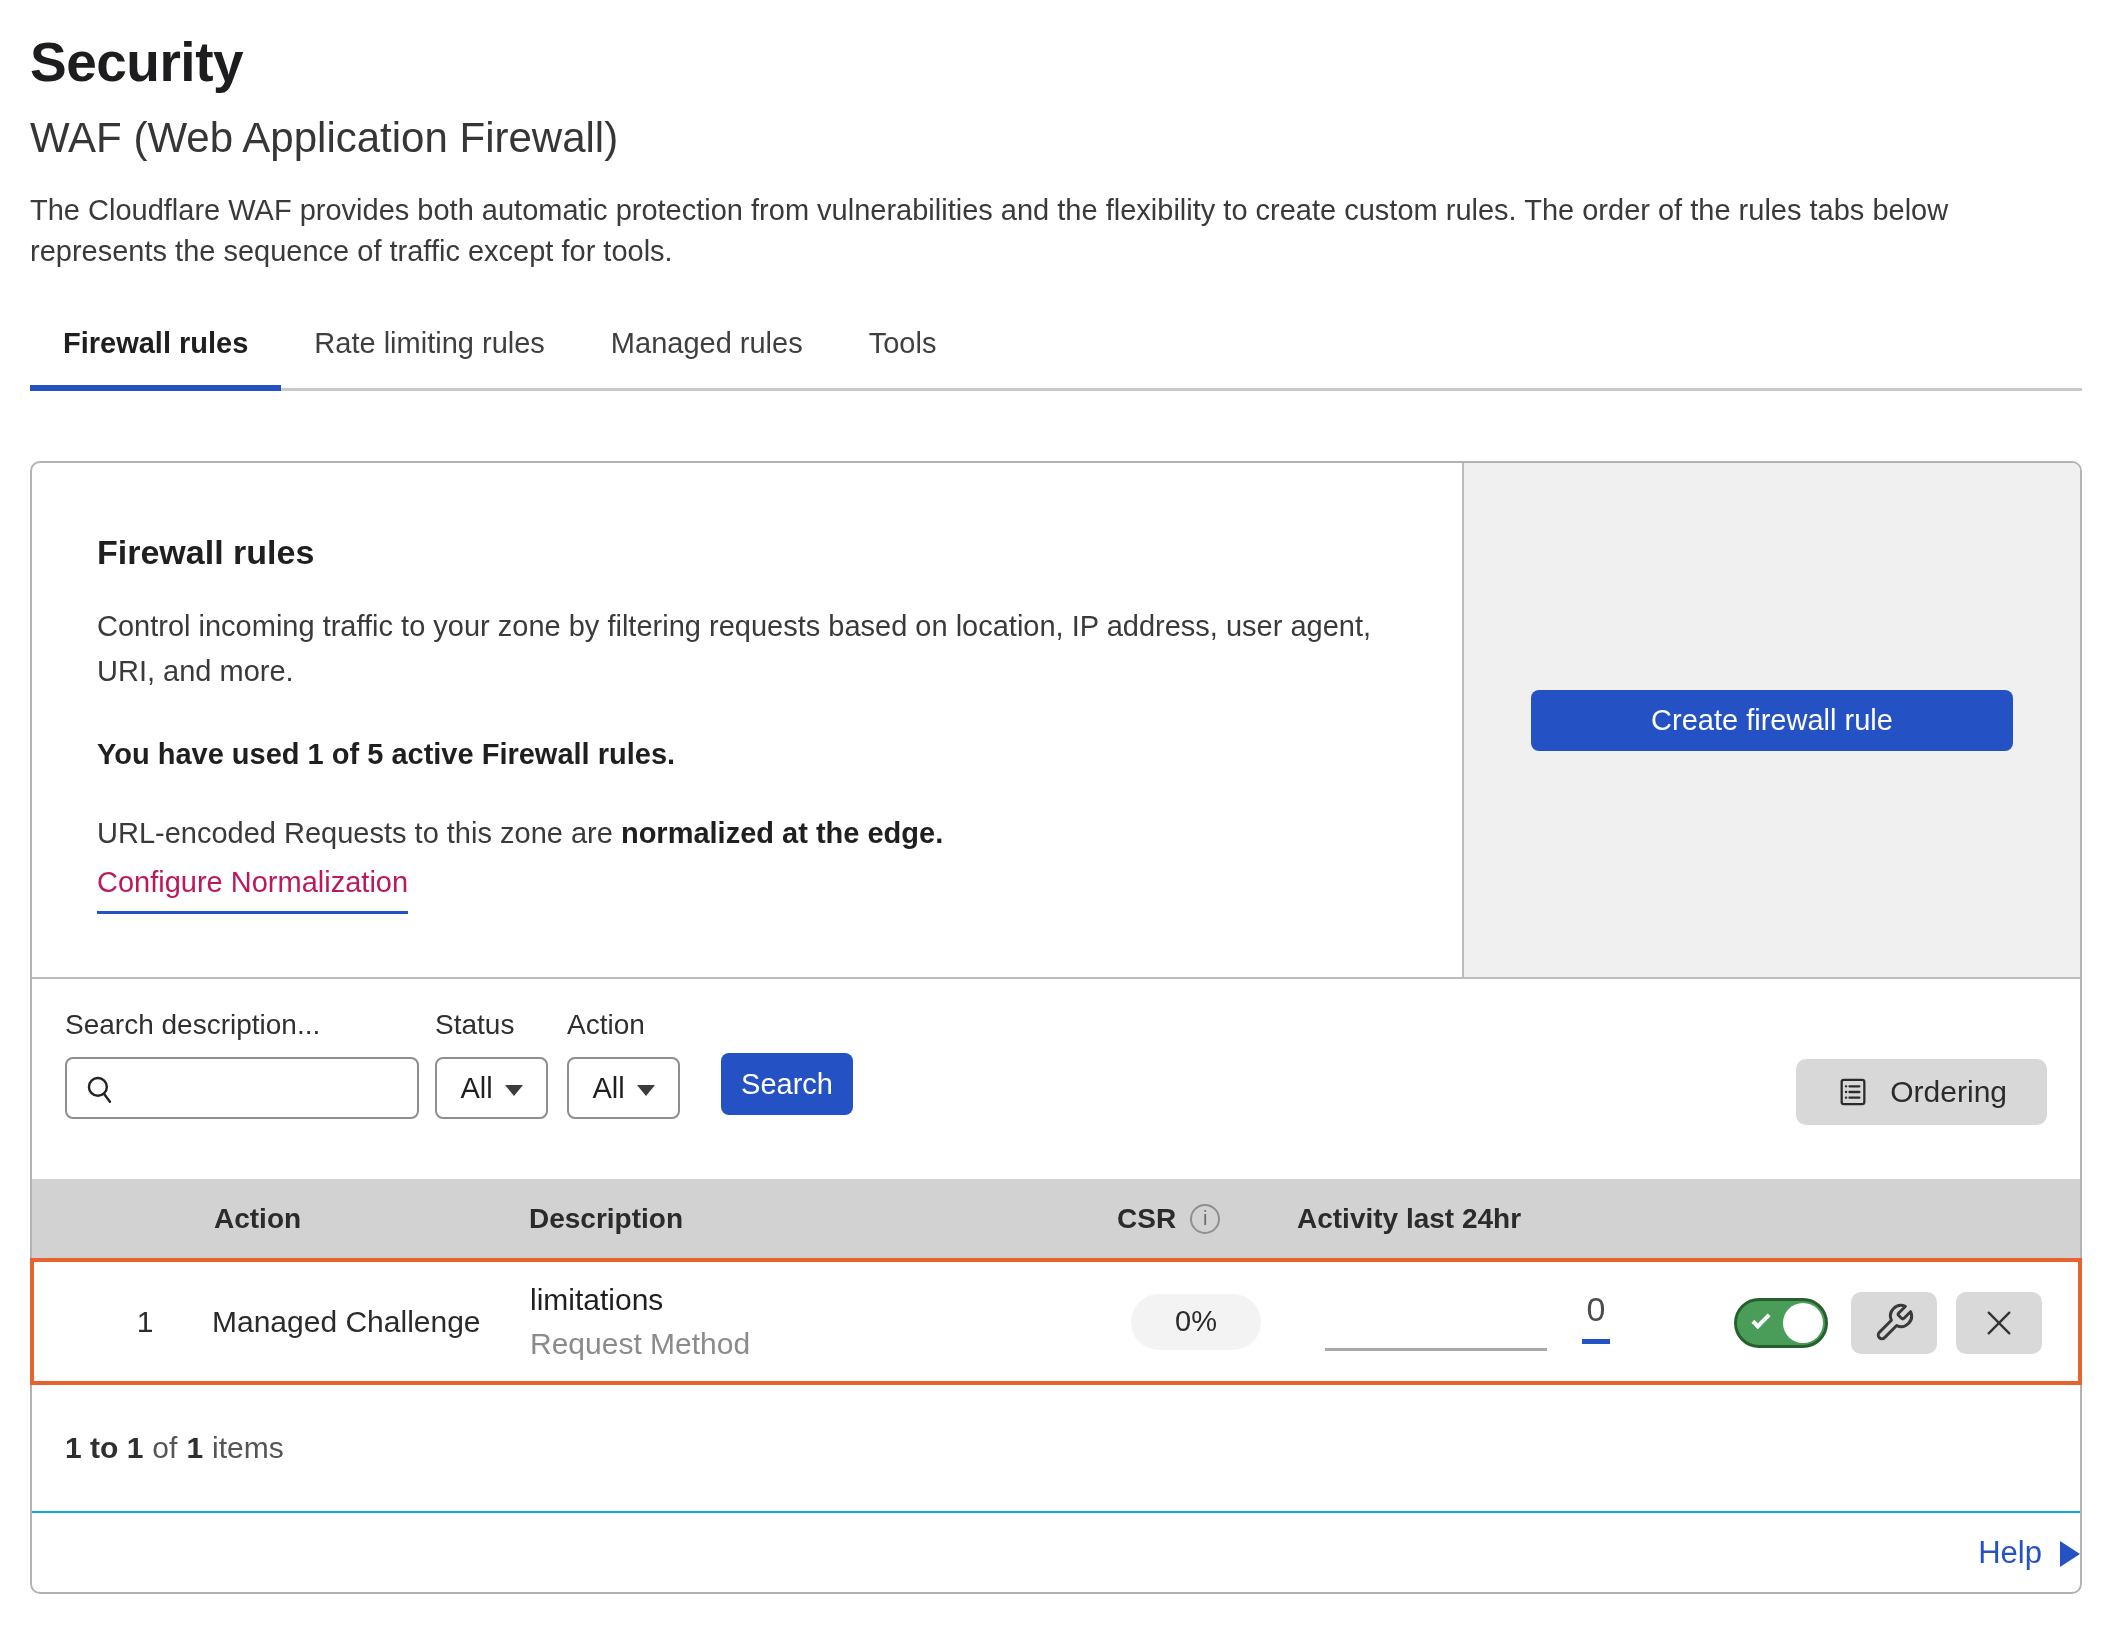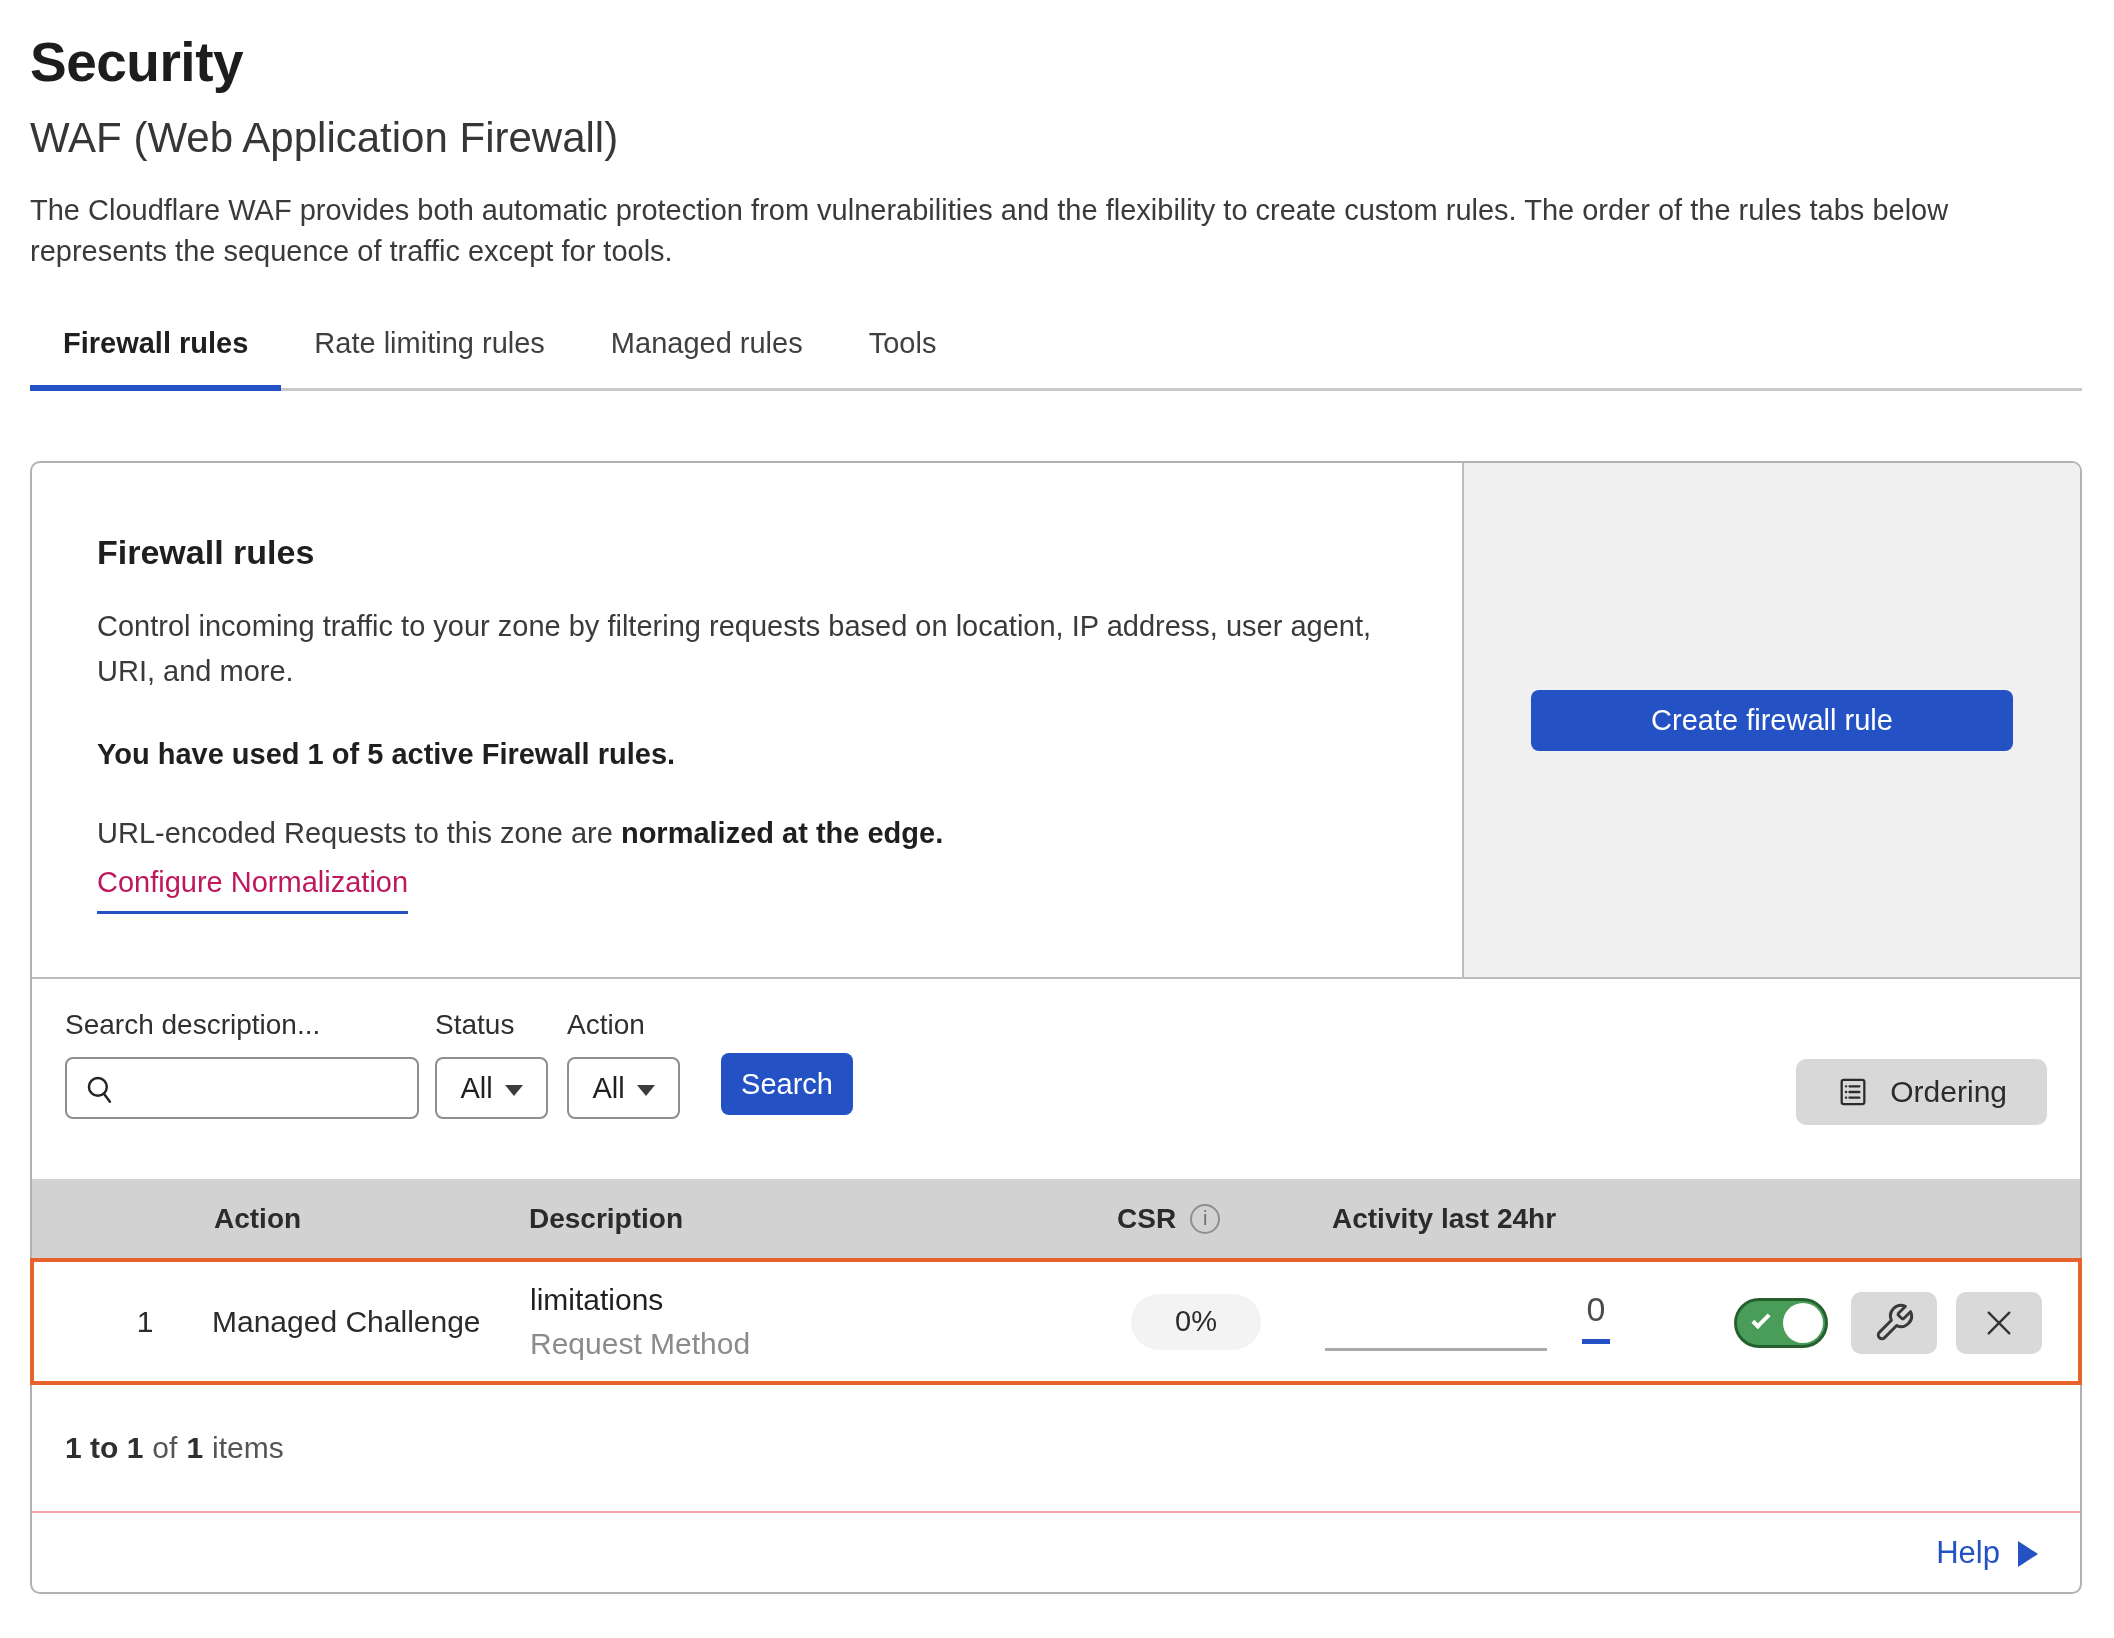--- a/index.html
+++ b/index.html
@@ -57,21 +57,21 @@
   .btn-ordering { position:absolute; right:33px; top:80px; height:66px; padding:0 40px;
     display:flex; align-items:center; gap:20px; background:#d8d8d8; border:none; border-radius:10px;
     font-size:30px; color:#2b2b2b; font-family:inherit; cursor:pointer; }
 
   
   .table-head { height:79px; background:#d2d2d2; position:relative; }
   .th { position:absolute; top:50%; transform:translateY(-50%); font-weight:700; font-size:28px; color:#2b2b2b; white-space:nowrap; }
   .th-action { left:182px; }
   .th-desc { left:497px; }
   .th-csr { left:1085px; display:flex; align-items:center; gap:14px; }
-  .th-activity { left:1300px; }
+  .th-activity { left:1265px; }
   .info-circle { width:30px; height:30px; border:2px solid #8f8f8f; border-radius:50%; color:#6d6d6d;
     font-size:20px; font-weight:400; display:inline-flex; align-items:center; justify-content:center; }
   .info-circle::after { content:"i"; }
 
   .rule-row { position:relative; height:127px; border:4px solid #e8632c; margin:0 -2px; background:#fff; }
   .cell { position:absolute; top:50%; transform:translateY(-50%); }
   .cell-priority { left:76px; width:70px; text-align:center; font-size:30px; color:#2b2b2b; }
   .cell-action { left:178px; font-size:30px; color:#2b2b2b; white-space:nowrap; }
   .cell-desc { left:496px; }
   .desc-main { font-size:30px; color:#1f1f1f; }
@@ -90,21 +90,21 @@
 
   .icon-btn { position:absolute; top:30px; width:86px; height:62px; background:#d9d9d9; border:none; border-radius:10px;
     display:flex; align-items:center; justify-content:center; cursor:pointer; }
   .btn-edit { left:1817px; }
   .btn-delete { left:1922px; }
 
   .table-footer { height:126px; display:flex; align-items:center; padding-left:33px; font-size:30px; color:#555; }
   .table-footer .bold { font-weight:700; color:#2f2f2f; }
   .table-footer span { margin-right:9px; }
 
-  .help-row { height:81px; border-top:2px solid #fca5a5; display:flex; align-items:center; justify-content:flex-end; padding-right:42px; }
+  .help-row { height:81px; border-top:2px solid #0ea5e9; display:flex; align-items:center; justify-content:flex-end; }
   .help-link { display:flex; align-items:center; gap:18px; font-size:31px; color:#2452c4; text-decoration:none; cursor:pointer; }
   .help-arrow { width:0; height:0; border-left:20px solid #2452c4; border-top:13px solid transparent; border-bottom:13px solid transparent; margin-top:3px; }
 </style>
 </head>
 <body>
 
 <div class="page">
 
   <div class="header">
     <div class="page-title">Security</div>

